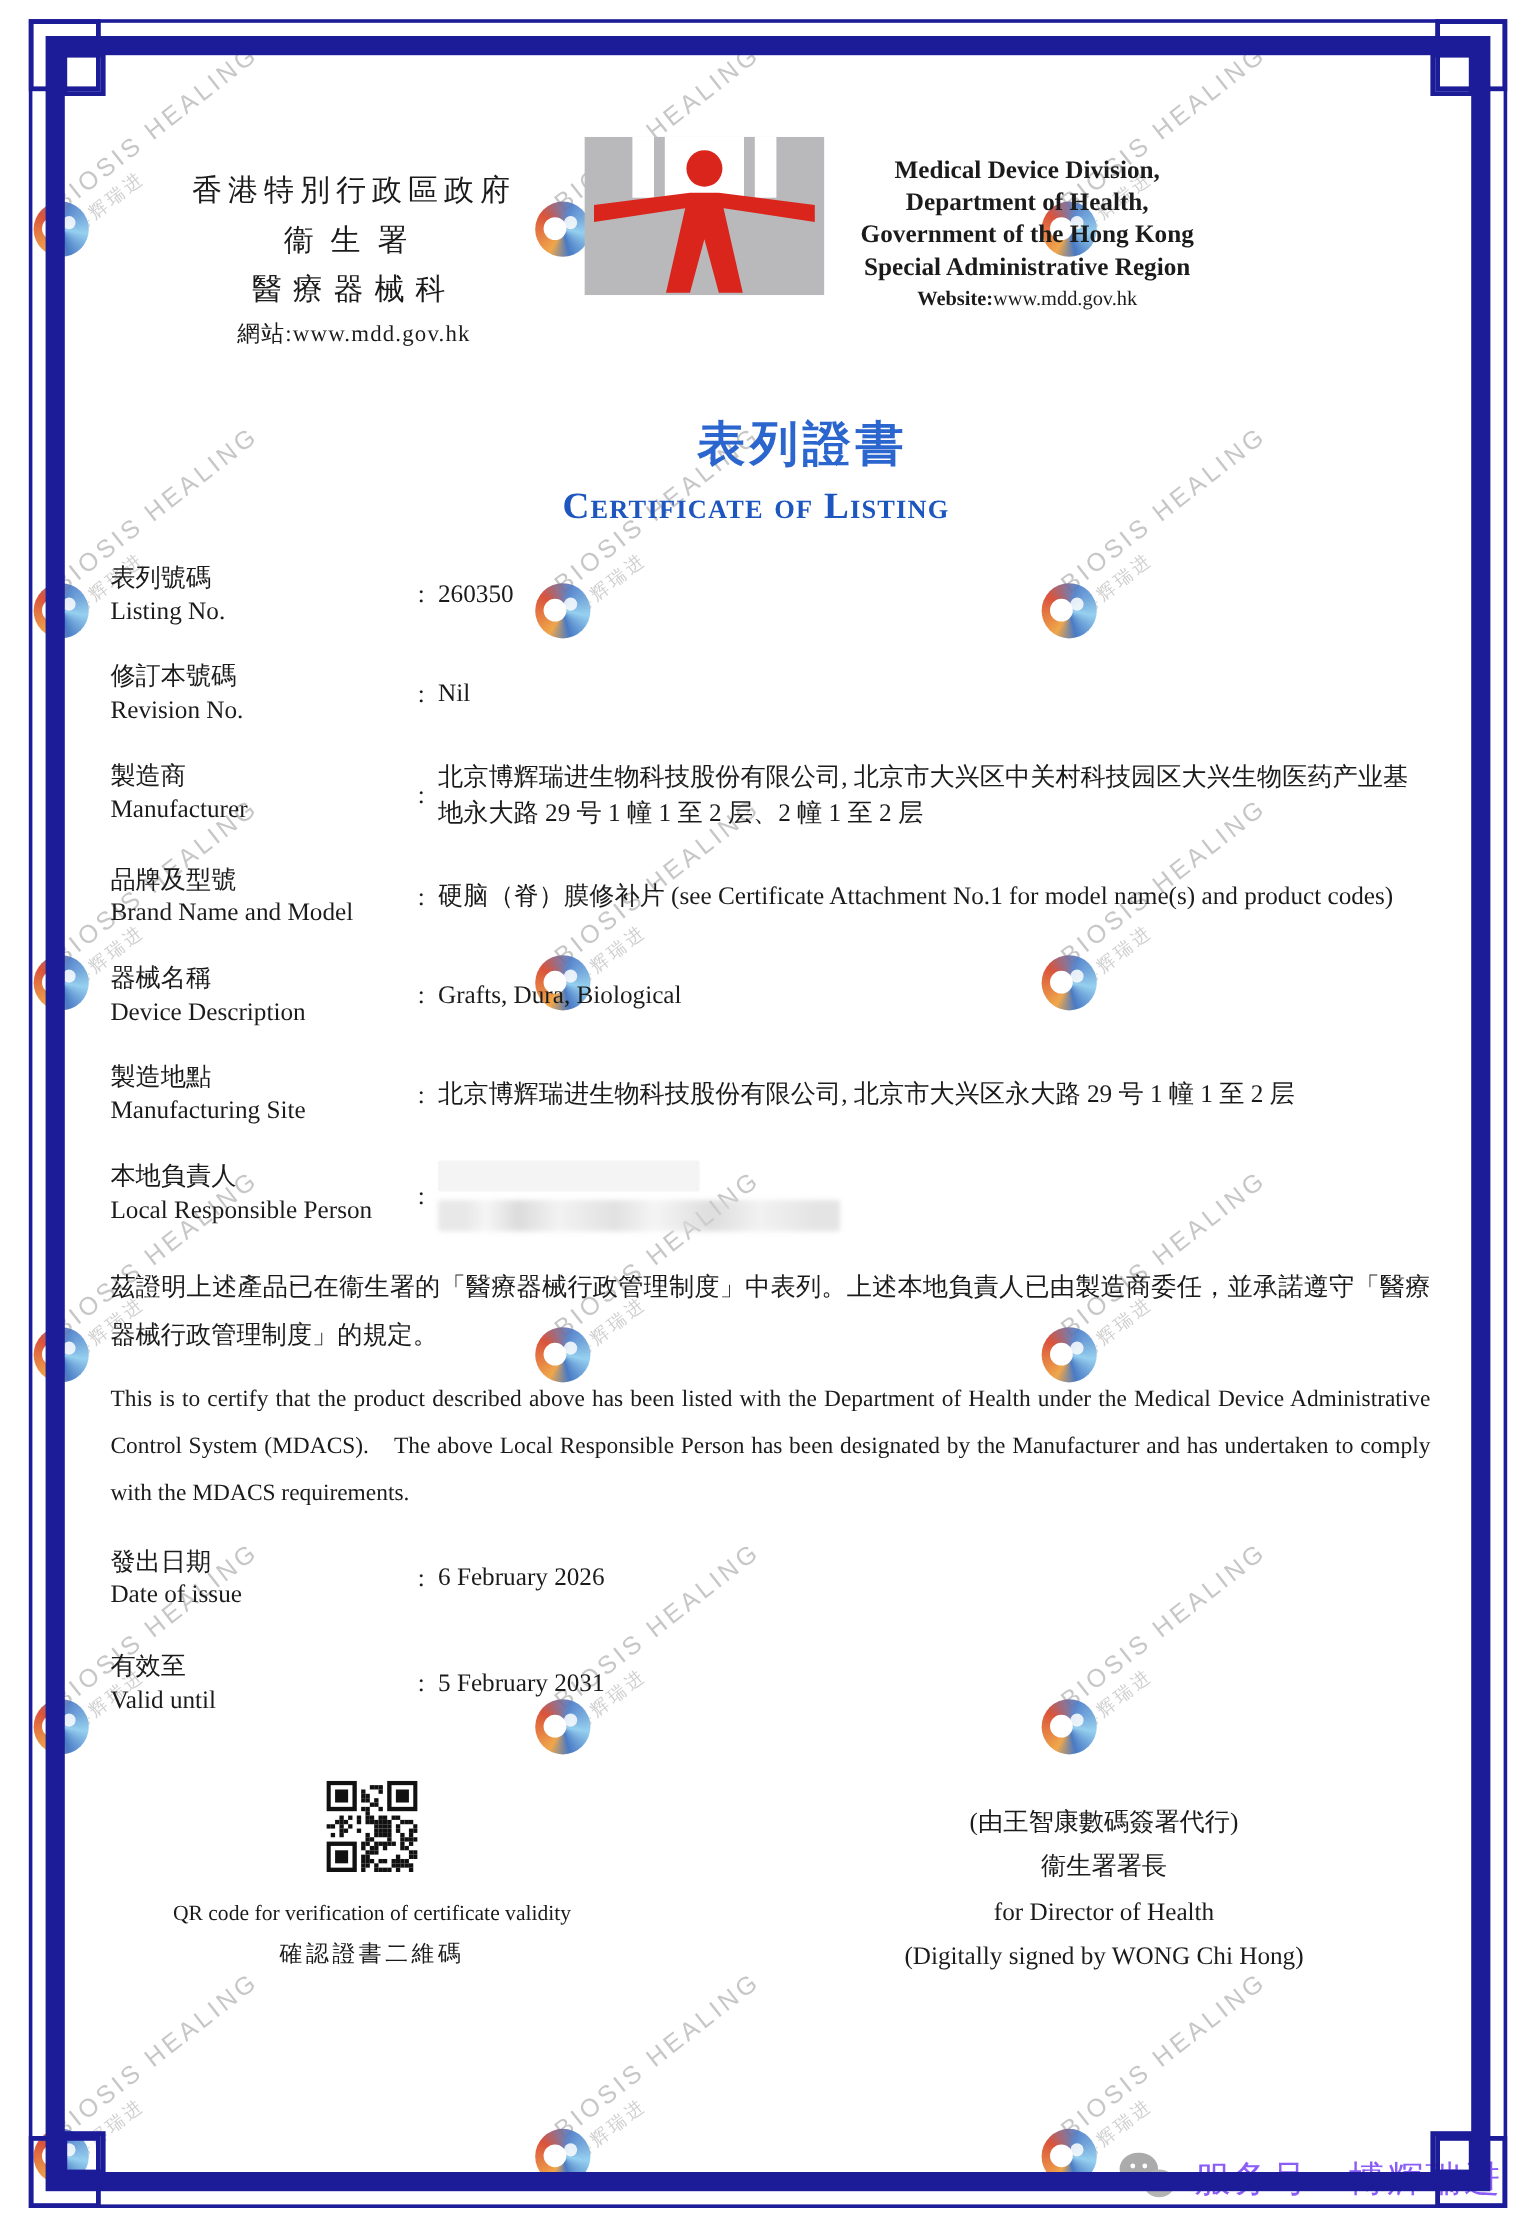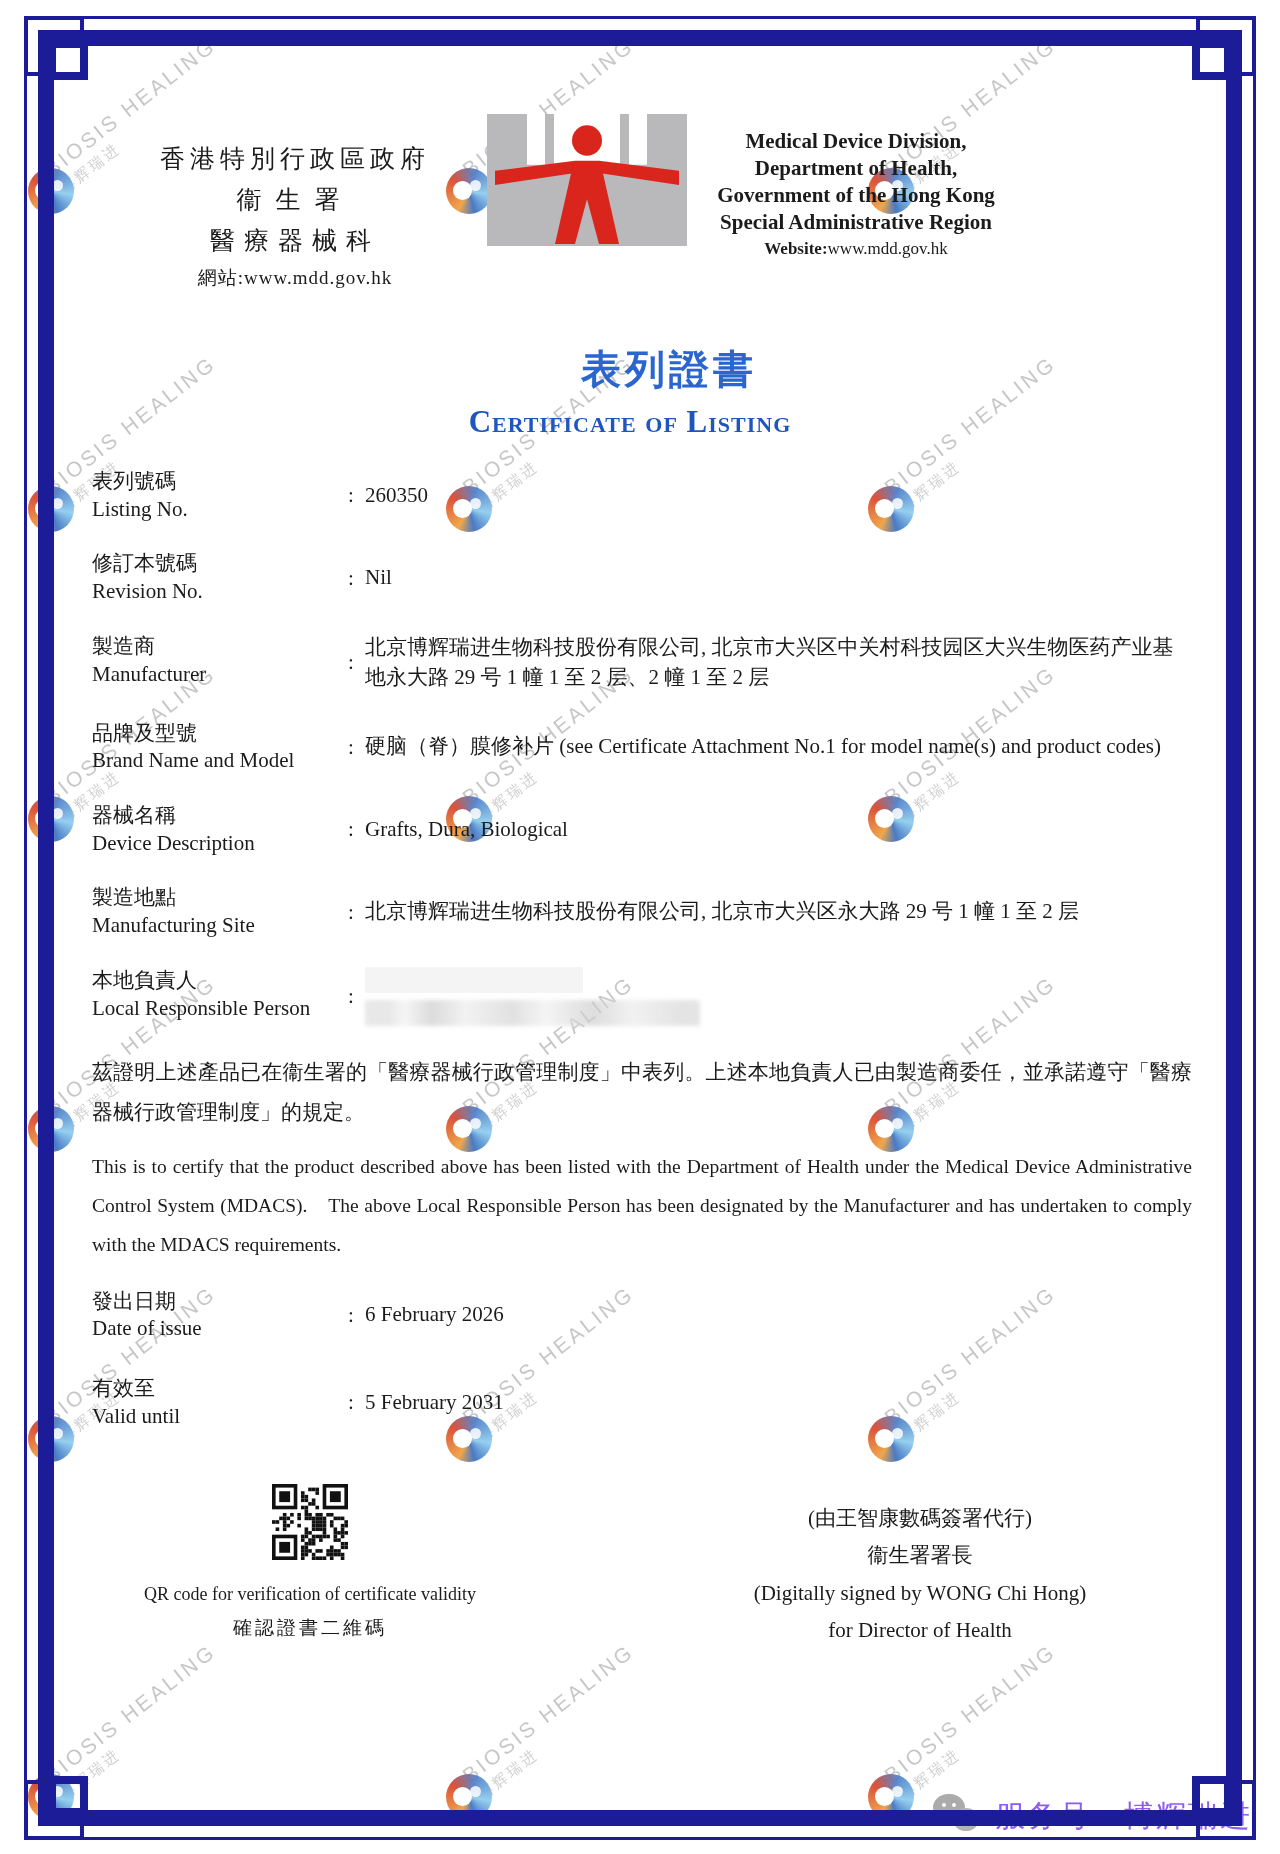--- a/index.html
+++ b/index.html
@@ -472,22 +472,22 @@
         <rect x="1" y="15" width="5" height="5" fill="#fff"></rect>
         <rect x="2" y="16" width="3" height="3" fill="#111"></rect>
       </svg>
     <div class="qr-cap-en">QR code for verification of certificate validity</div>
     <div class="qr-cap-zh">確認證書二維碼</div>
   </div>
 
   <div class="sig-block">
     <div>(由王智康數碼簽署代行)</div>
     <div>衞生署署長</div>
+    <div>for Director of Health</div>
     <div>(Digitally signed by WONG Chi Hong)</div>
-    <div>for Director of Health</div>
   </div>
 </div>
 
 <div class="footer">
   <div class="wechat-icon">
     <div class="wc-b1"></div>
       <div class="wc-b2"></div>
   </div>
   <span>服务号 · 博辉瑞进</span>
 </div>

